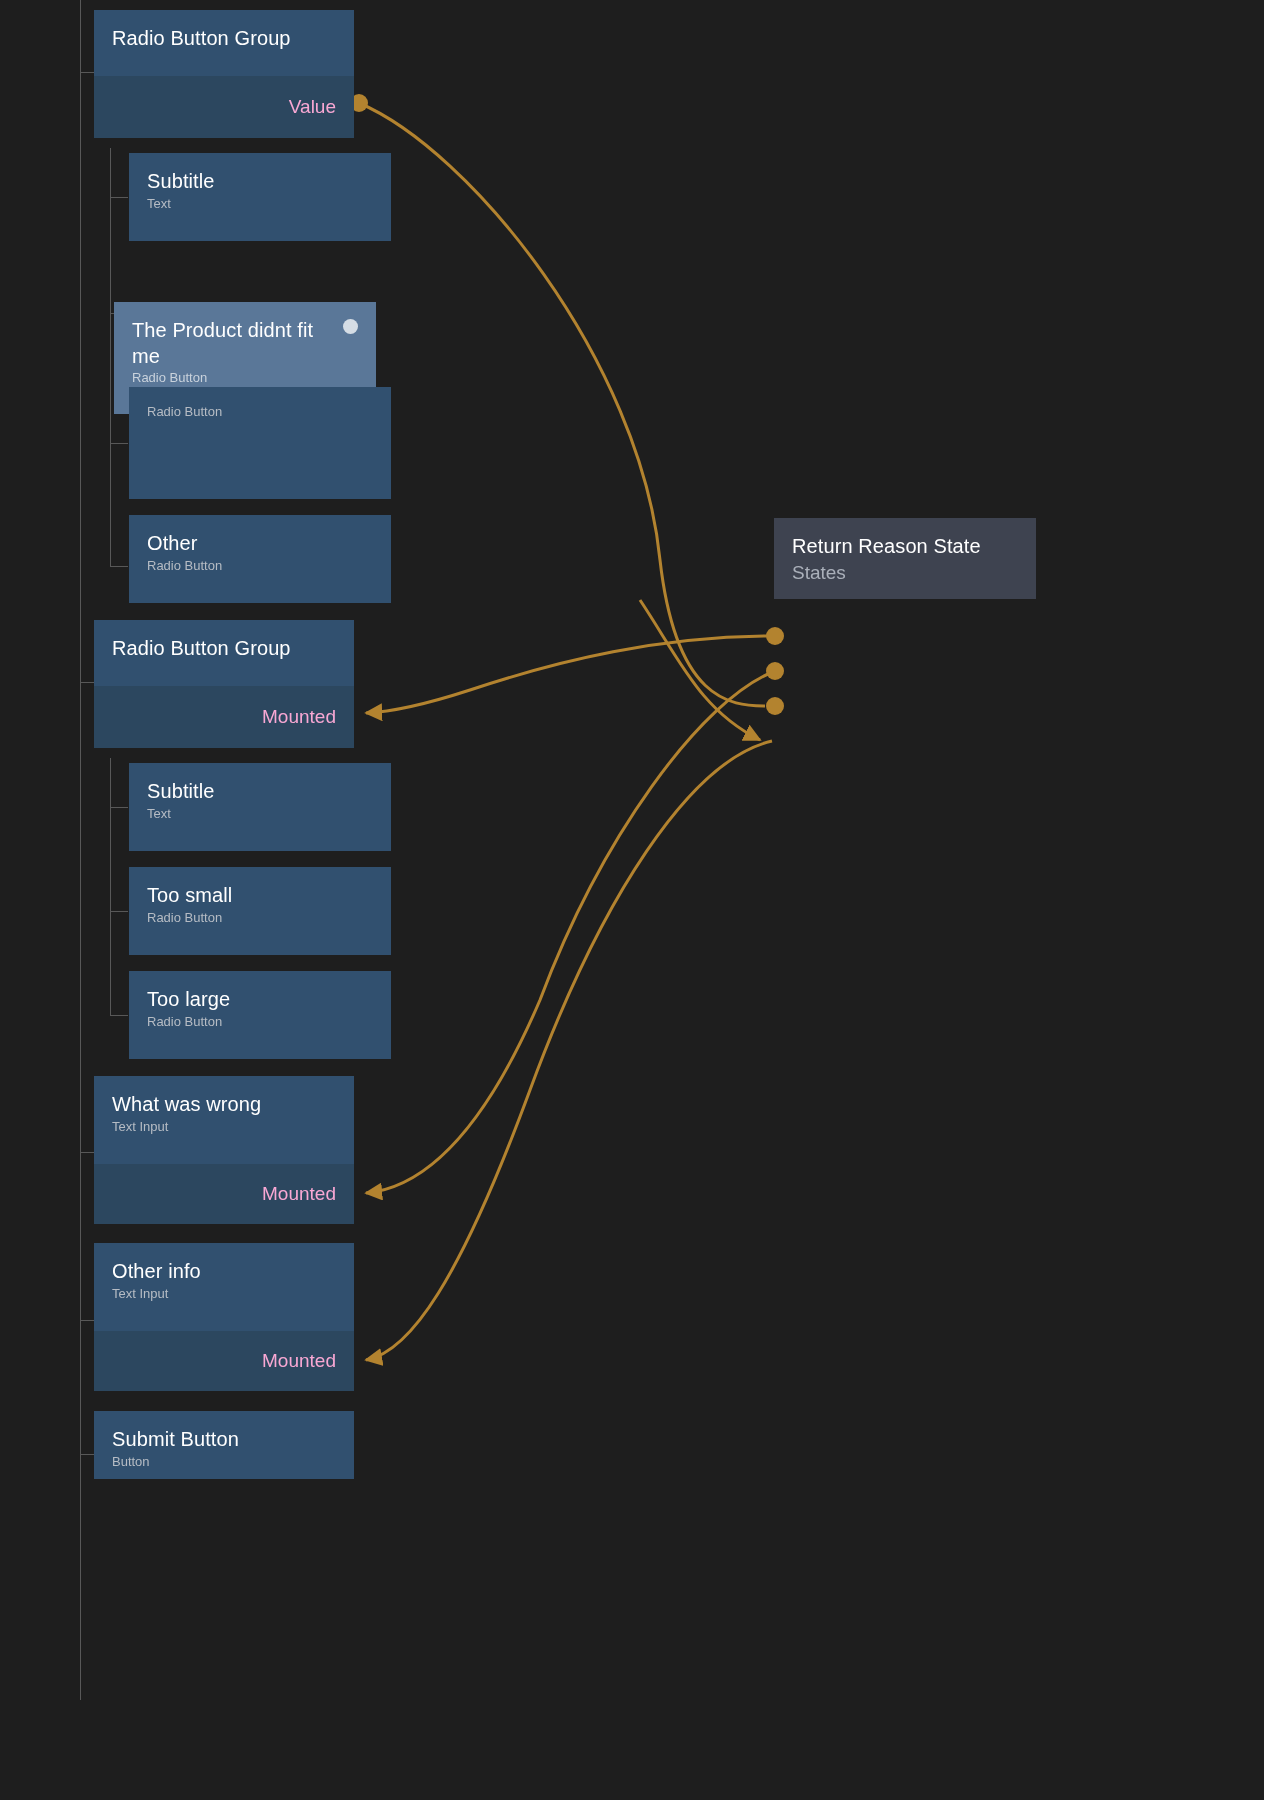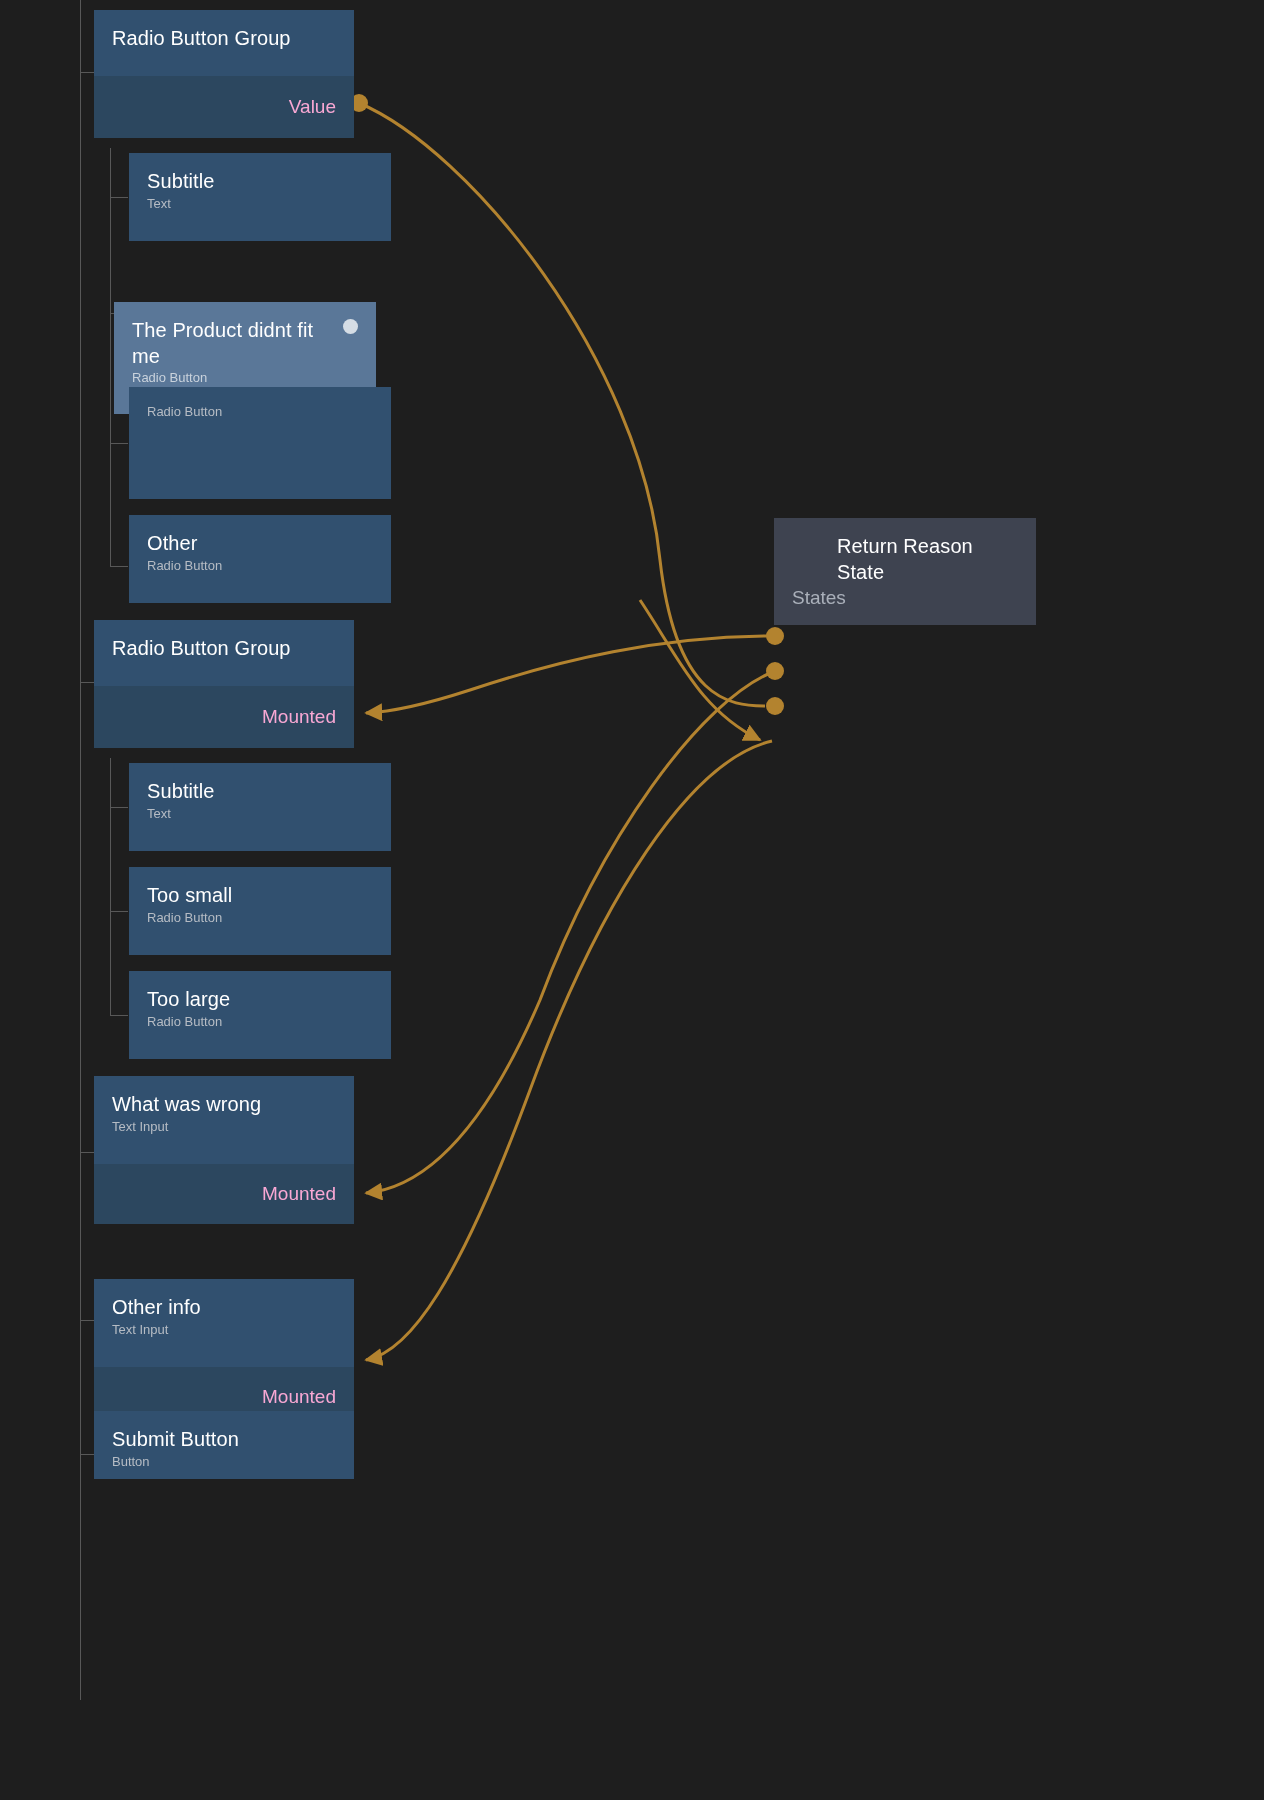--- a/index.html
+++ b/index.html
@@ -94,21 +94,21 @@
     right: 18px;
     top: 17px;
   }
 
   
   .state-node { position: absolute; box-sizing: border-box; }
   .state-head {
     background: #3e4350;
     padding: 16px 18px 14px 18px;
   }
-  .state-head .node-title { color: #ffffff; font-size: 20px; margin-left: 45px; }
+  .state-head .node-title { color: #ffffff; font-size: 20px; }
   .state-head .node-subtitle { color: #aab0ba; font-size: 19px; }
   .state-body {
     background: #393e4c;
     padding: 10px 0 18px 0;
   }
   .state-row {
     display: flex;
     align-items: center;
     height: 35px;
     padding-left: 18px;
@@ -242,21 +242,21 @@
       <div class="node-title">What was wrong</div>
       <div class="node-subtitle">Text Input</div>
     </div>
     <div class="node-ports" style="height:60px; box-sizing:border-box; padding-top:15px;">
       <div class="port-row">
         <span class="port-label">Mounted</span>
       </div>
     </div>
   </div>
 
-  <div class="node" style="left:94px; top:1243px; width:260px;margin-top:36px;">
+  <div class="node" style="left:94px; top:1243px; width:260px;">
     <div class="node-body" style="height:88px; box-sizing:border-box;">
       <div class="node-title">Other info</div>
       <div class="node-subtitle">Text Input</div>
     </div>
     <div class="node-ports" style="height:60px; box-sizing:border-box; padding-top:15px;">
       <div class="port-row">
         <span class="port-label">Mounted</span>
       </div>
     </div>
   </div>

